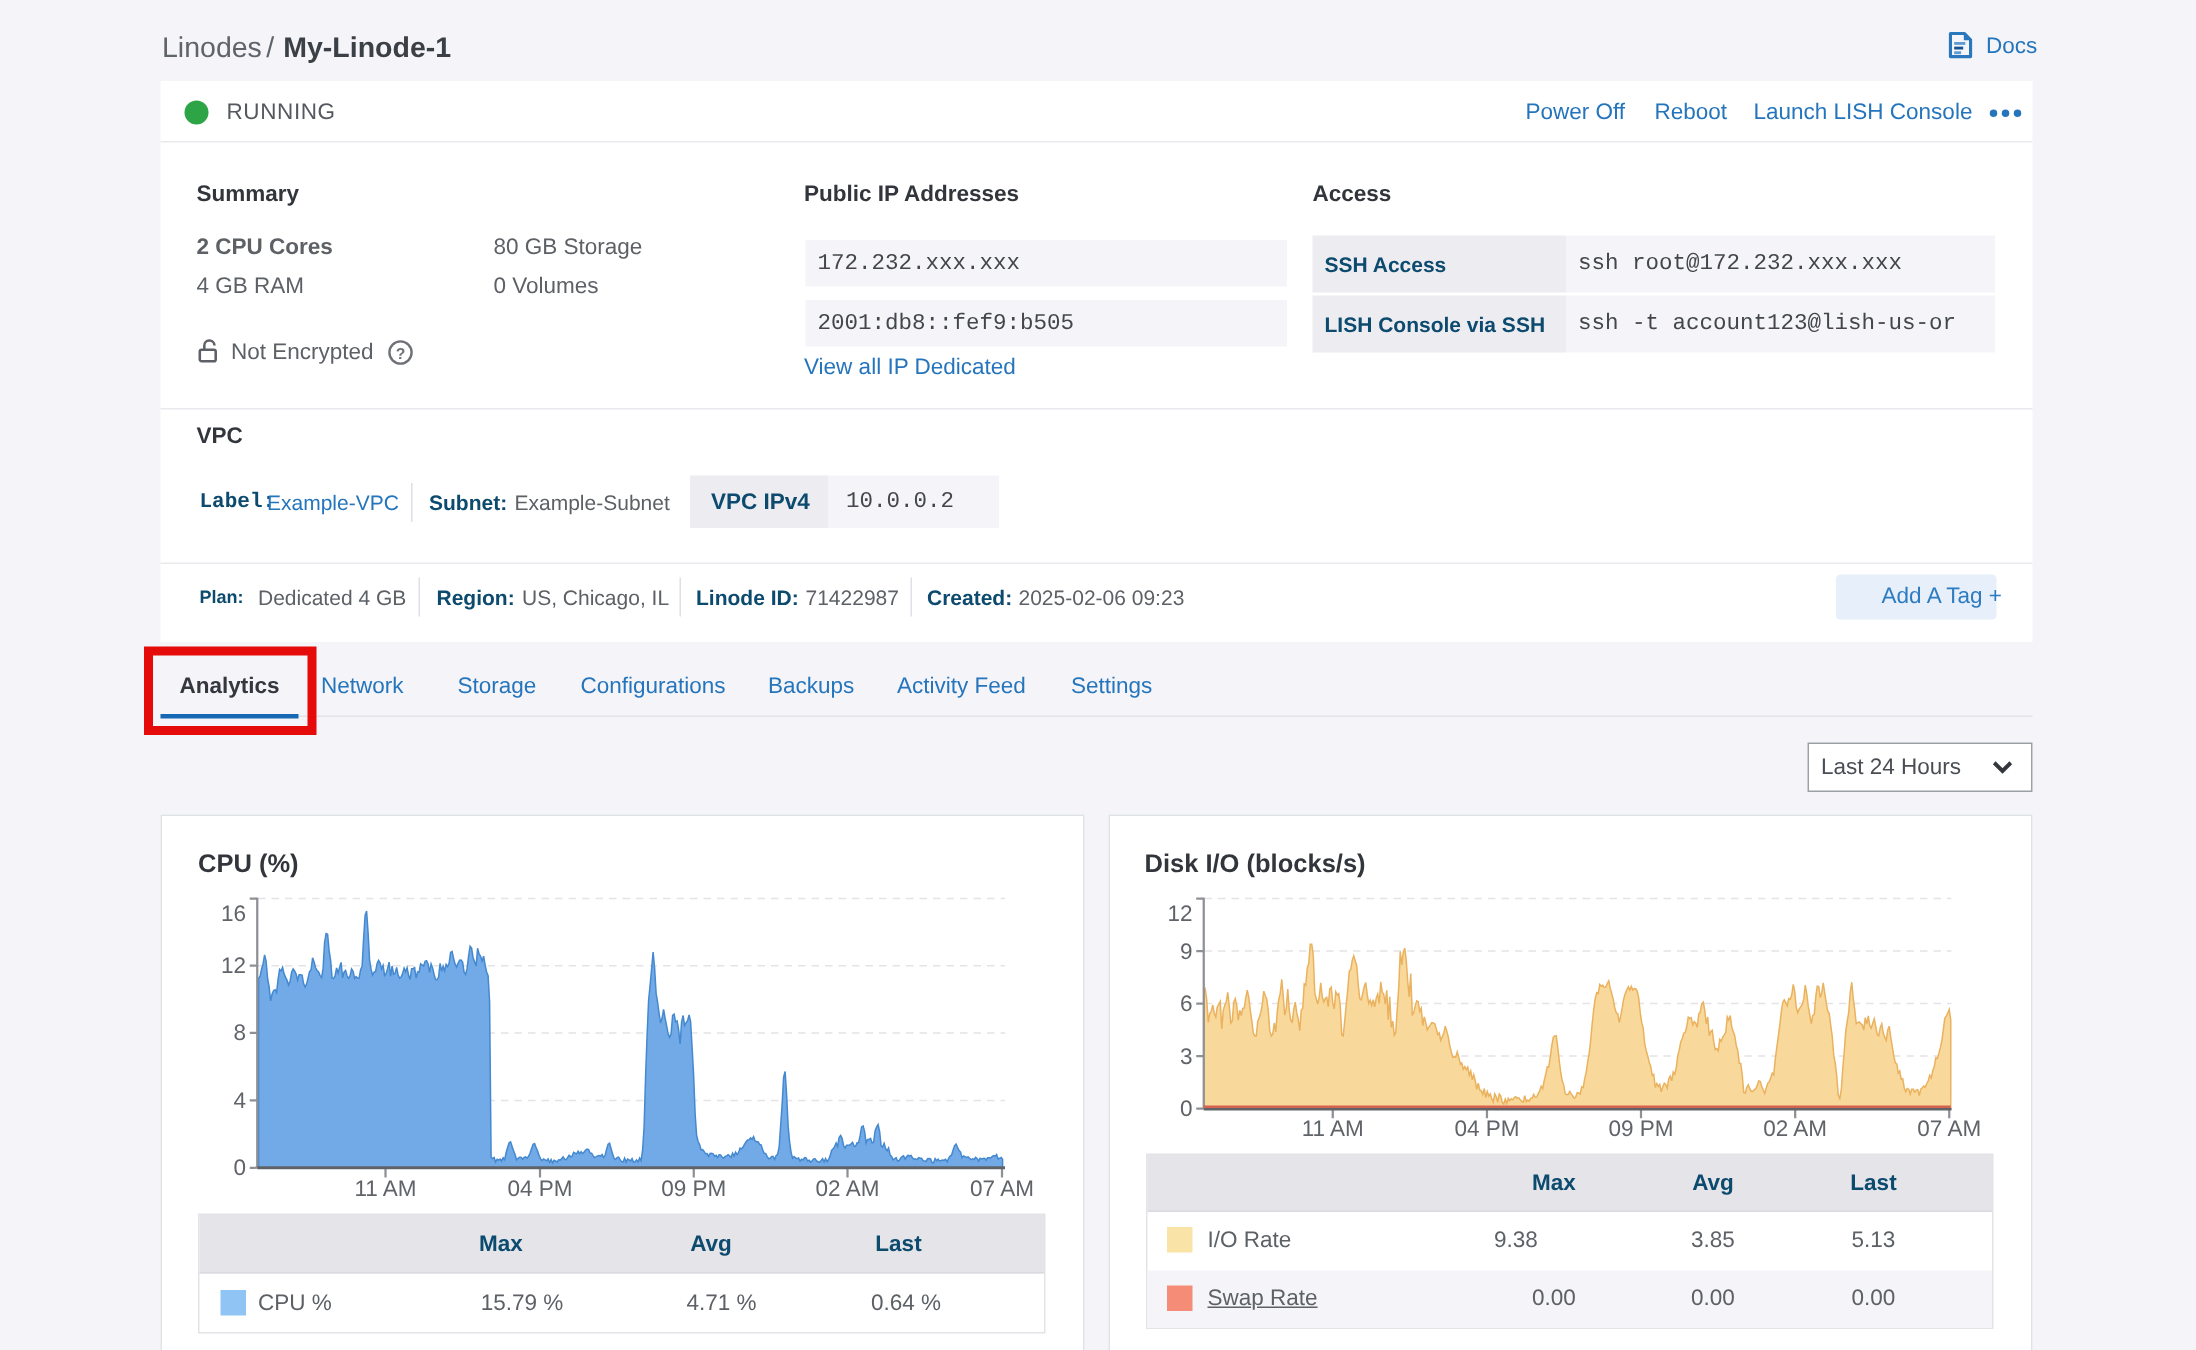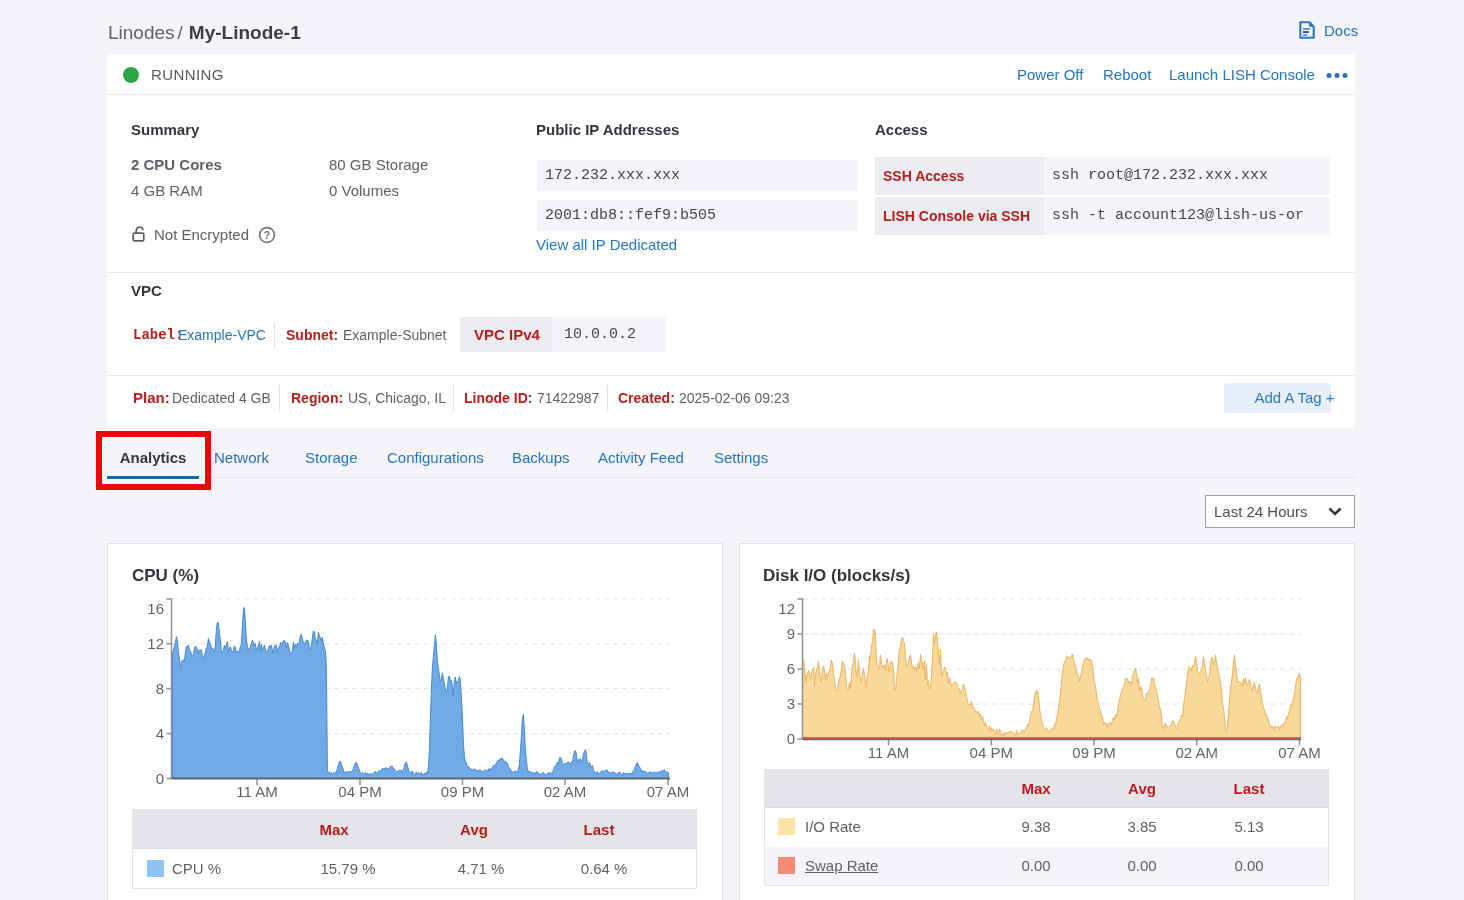--- a/index.html
+++ b/index.html
@@ -1,20 +1,20 @@
 <!DOCTYPE html>
 <html><head><meta charset="utf-8"><title>Linodes</title>
 <style>
 *{margin:0;padding:0;box-sizing:border-box;}
 html,body{width:1464px;height:900px;overflow:hidden;background:#f4f4f9;
  font-family:"Liberation Sans",sans-serif;-webkit-font-smoothing:antialiased;}
 .abs{position:absolute;}
 .t{position:absolute;height:16px;line-height:16px;font-size:15px;white-space:nowrap;}
 .dark{color:#32363c;font-weight:bold;}
-.lbl{color:#b91c1c;font-weight:bold;}
+.lbl{color:#0c4a6e;font-weight:bold;}
 .body{color:#5d6166;}
 .link{color:#2575bc;}
 .mono{font-family:"Liberation Mono",monospace;color:#43474d;font-size:15px;}
 .hr{position:absolute;left:0;width:1248px;height:1px;background:#e9eaee;}
 .vdiv{position:absolute;width:1px;background:#dde0e5;}
 </style></head>
 <body>
 <div class="abs" style="left:0;top:0;width:1464px;height:900px;">
 
  <div class="abs" style="left:108px;top:23px;height:19px;line-height:19px;font-size:19px;color:#5f636a;">Linodes<span style="margin:0 1px 0 3px;">/</span><span style="color:#3b3f46;font-weight:bold;margin-left:5px;">My-Linode-1</span></div>
@@ -82,21 +82,21 @@
    <div class="vdiv" style="left:167px;top:268px;height:26px;"></div>
    <div class="t lbl" style="left:179px;top:273px;font-size:14px;">Subnet:</div>
    <div class="t body" style="left:236px;top:273px;font-size:14px;">Example-Subnet</div>
    <div class="abs" style="left:353px;top:263px;width:92px;height:35px;background:#ececf1;"></div>
    <div class="t lbl" style="left:367px;top:273px;">VPC IPv4</div>
    <div class="abs" style="left:445px;top:263px;width:114px;height:35px;background:#f5f5f9;"></div>
    <div class="t mono" style="left:457px;top:273px;">10.0.0.2</div>
 
    <div class="hr" style="top:321px;"></div>
 
-   <div class="t lbl" style="left:26px;top:336px;font-size:15px;">Plan:</div>
+   <div class="t lbl" style="left:26px;top:336px;font-size:12px;">Plan:</div>
    <div class="t body" style="left:65px;top:336px;font-size:14px;">Dedicated 4 GB</div>
    <div class="vdiv" style="left:172px;top:331px;height:26px;"></div>
    <div class="t lbl" style="left:184px;top:336px;font-size:14px;">Region:</div>
    <div class="t body" style="left:241px;top:336px;font-size:14px;">US, Chicago, IL</div>
    <div class="vdiv" style="left:346px;top:331px;height:26px;"></div>
    <div class="t lbl" style="left:357px;top:336px;font-size:14px;">Linode ID:</div>
    <div class="t body" style="left:430px;top:336px;font-size:14px;">71422987</div>
    <div class="vdiv" style="left:500px;top:331px;height:26px;"></div>
    <div class="t lbl" style="left:511px;top:336px;font-size:14px;">Created:</div>
    <div class="t body" style="left:572px;top:336px;font-size:14px;">2025-02-06 09:23</div>
@@ -219,21 +219,21 @@
    <div class="t body" style="left:431px;top:51px;width:80px;text-align:center;">0.64 %</div>
  </div>
 
  <div class="abs" style="left:764px;top:769px;width:565px;height:117px;border:1px solid #e2e4e8;">
    <div class="abs" style="left:0;top:0;width:563px;height:38px;background:#e4e4e9;border-bottom:1px solid #d9dbe0;"></div>
    <div class="t lbl" style="left:231px;top:11px;width:80px;text-align:center;">Max</div>
    <div class="t lbl" style="left:337px;top:11px;width:80px;text-align:center;">Avg</div>
    <div class="t lbl" style="left:444px;top:11px;width:80px;text-align:center;">Last</div>
    <div class="abs" style="left:13px;top:48px;width:17px;height:17px;background:#fae3a6;"></div>
    <div class="t body" style="left:40px;top:49px;">I/O Rate</div>
-   <div class="t body" style="left:231px;top:49px;width:80px;text-align:center;">9.38</div>
+   <div class="t body" style="left:231px;top:49px;width:80px;text-align:left;">9.38</div>
    <div class="t body" style="left:337px;top:49px;width:80px;text-align:center;">3.85</div>
    <div class="t body" style="left:444px;top:49px;width:80px;text-align:center;">5.13</div>
    <div class="abs" style="left:0px;top:77px;width:563px;height:38px;background:#f5f5f9;"></div>
    <div class="abs" style="left:13px;top:87px;width:17px;height:17px;background:#f58c78;"></div>
    <div class="t body" style="left:40px;top:88px;text-decoration:underline;">Swap Rate</div>
    <div class="t body" style="left:231px;top:88px;width:80px;text-align:center;">0.00</div>
    <div class="t body" style="left:337px;top:88px;width:80px;text-align:center;">0.00</div>
    <div class="t body" style="left:444px;top:88px;width:80px;text-align:center;">0.00</div>
  </div>
 

